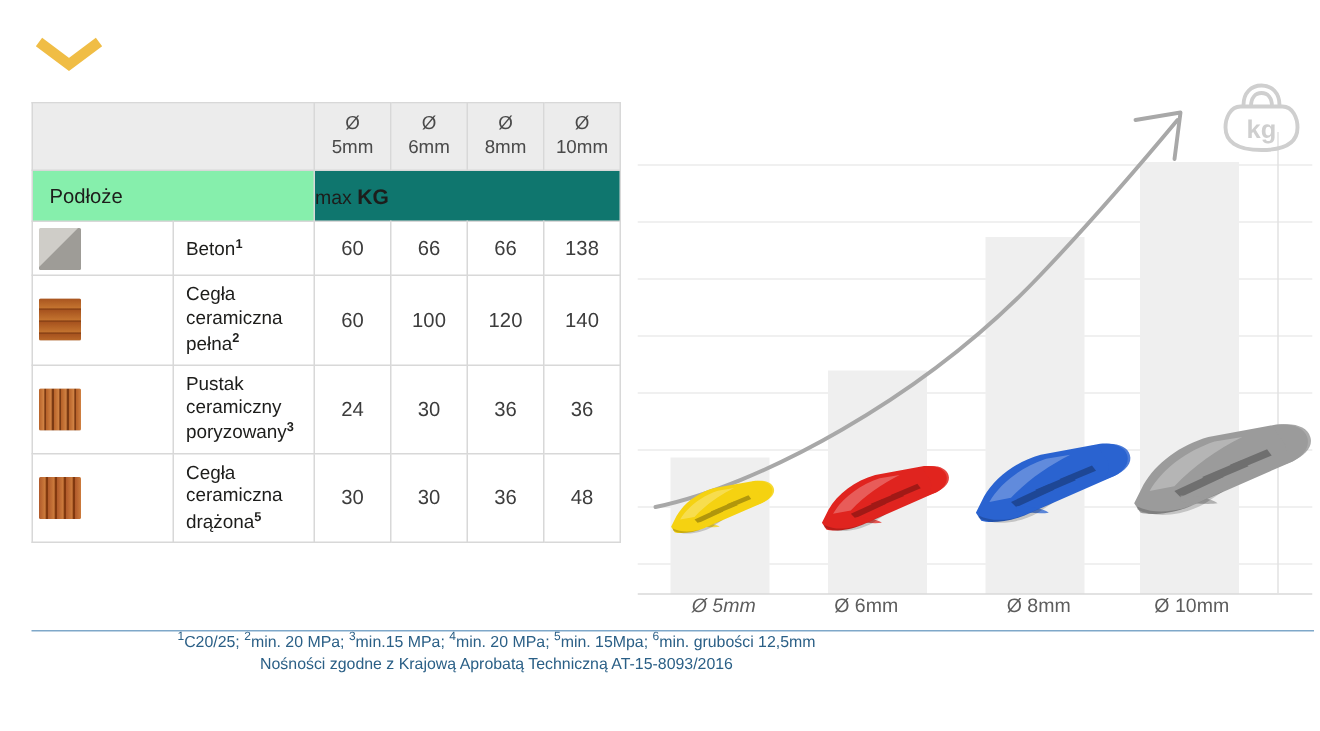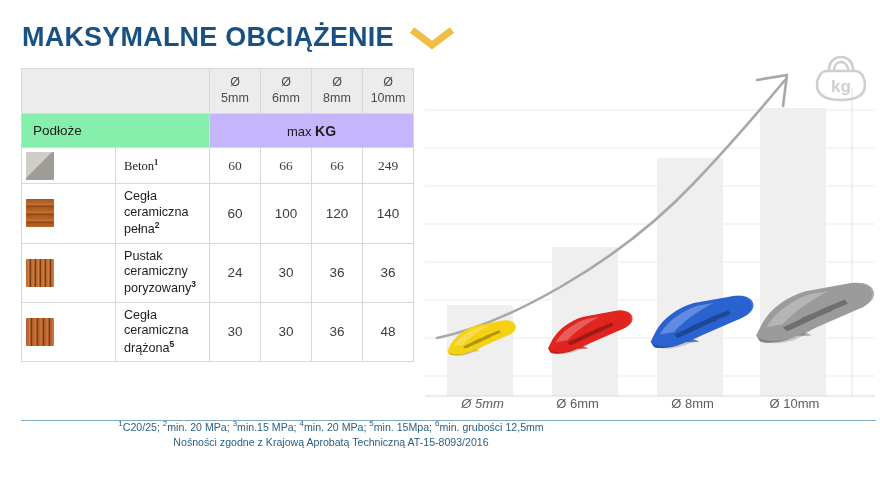--- a/index.html
+++ b/index.html
@@ -41,38 +41,38 @@
     padding: 6px 0 7px;
   }
   .hdr-dia .d1 { display: block; }
   .hdr-dia .d2 { display: block; }
 
   .sub-left {
     padding: 9px 0 9px 11px; font-size: 13.5px; color: #1d1d1b;
     background: #86efac;
   }
   .sub-right {
-    text-align: center; font-size: 13px; color: #1d1d1b; background: #c4b5fd;
+    text-align: left; font-size: 13px; color: #1d1d1b; background: #0f766e;
   }
   .sub-right b { font-size: 14px; }
 
   .mat-cell { width: 34px; padding: 3px 3px 3px 4px; border-right: none; }
   .mat-thumb { width: 28px; height: 28px; display: block; border-radius: 1px; }
   .name-cell {
     border-left: none;
     padding: 5px 6px 5px 8px;
     font-size: 12.6px; font-weight: bold; color: #1d1d1b;
     line-height: 1.22;
   }
   .name-cell sup { font-size: 8.5px; font-weight: bold; }
   .val-cell {
     text-align: center; font-size: 13.5px; color: #3c3c3c;
   }
   .r-tall td { height: 42px; }
-  .r-short td { height: 36px; font-family: Liberation Serif, serif; }
+  .r-short td { height: 36px; }
 
   
   .divider {
     position: absolute; left: 21px; top: 420px;
     width: 855px; height: 1px; background: #7fa8c9;
   }
   .notes {
     position: absolute; left: 21px; top: 418px; width: 620px;
     font-size: 10.6px; color: #2a5f86; line-height: 1.5; text-align: center;
   }
@@ -87,21 +87,20 @@
     position: absolute; text-align: center;
     font-size: 13px; color: #5d5d5d; white-space: nowrap;
   }
 </style>
 </head>
 <body>
 
 <div id="root">
 
   <div class="title-wrap">
-    <div class="title">MAKSYMALNE OBCIĄŻENIE</div>
     <svg class="chevron" viewBox="0 0 48 28">
       <polyline points="4,6 24,21 44,6" fill="none" stroke="#f0bd45" stroke-width="7" stroke-linecap="butt" stroke-linejoin="miter"></polyline>
     </svg>
   </div>
 
   <table class="table">
     <thead>
       <tr>
         <th class="hdr-blank" colspan="2"></th>
         <th class="hdr-dia">
@@ -130,21 +129,21 @@
     </thead>
     <tbody id="tbody">
         <tr class="r-short">
           <td class="mat-cell">
             <span class="mat-thumb" style="background: linear-gradient(135deg, rgb(207, 205, 200) 0%, rgb(207, 205, 200) 46%, rgb(158, 156, 151) 47%, rgb(158, 156, 151) 100%);"></span>
           </td>
           <td class="name-cell">Beton<sup>1</sup></td>
           <td class="val-cell">60</td>
           <td class="val-cell">66</td>
           <td class="val-cell">66</td>
-          <td class="val-cell">249</td>
+          <td class="val-cell">138</td>
         </tr>
         <tr class="r-tall">
           <td class="mat-cell">
             <span class="mat-thumb" style="background: repeating-linear-gradient(rgb(168, 84, 31) 0px, rgb(194, 114, 46) 6px, rgb(141, 68, 23) 7px, rgb(141, 68, 23) 8px), linear-gradient(rgb(180, 98, 42), rgb(141, 68, 23));"></span>
           </td>
           <td class="name-cell">Cegła ceramiczna pełna<sup>2</sup></td>
           <td class="val-cell">60</td>
           <td class="val-cell">100</td>
           <td class="val-cell">120</td>
           <td class="val-cell">140</td>

